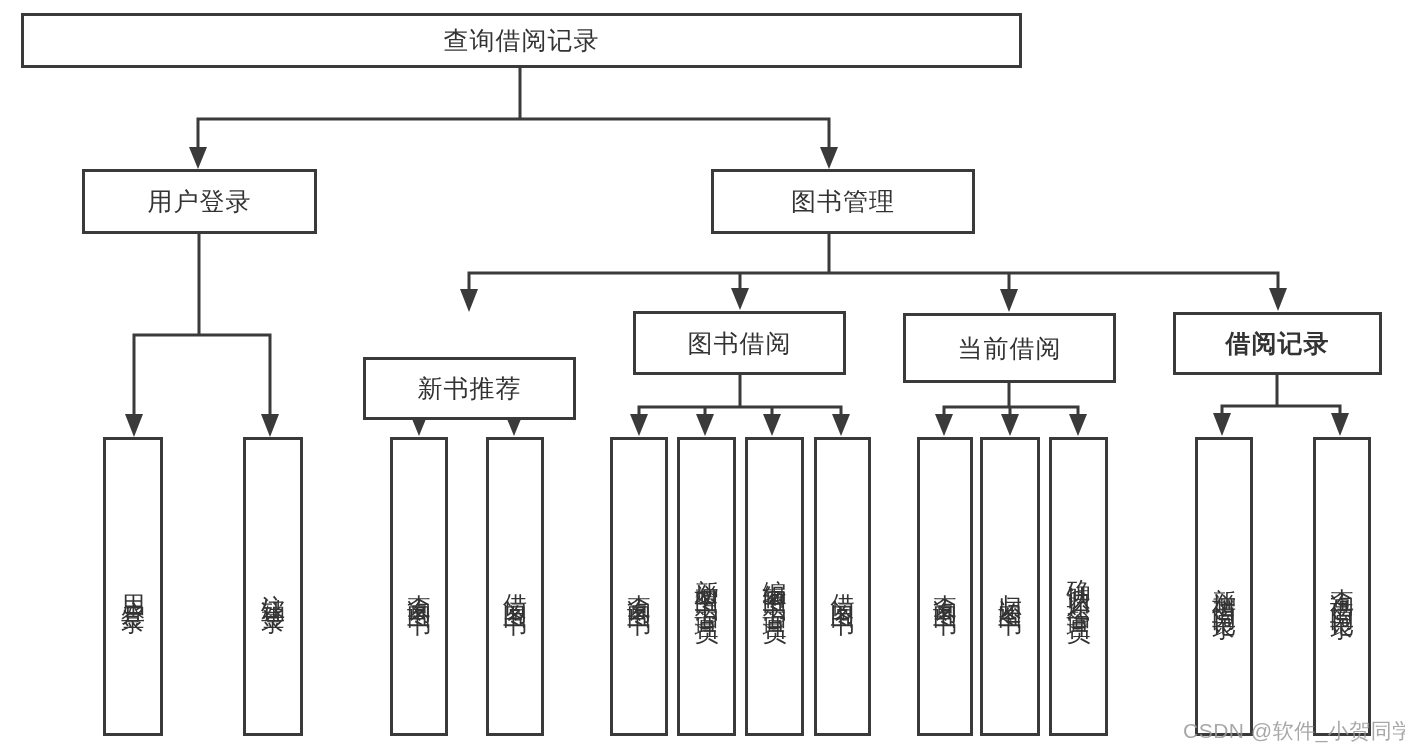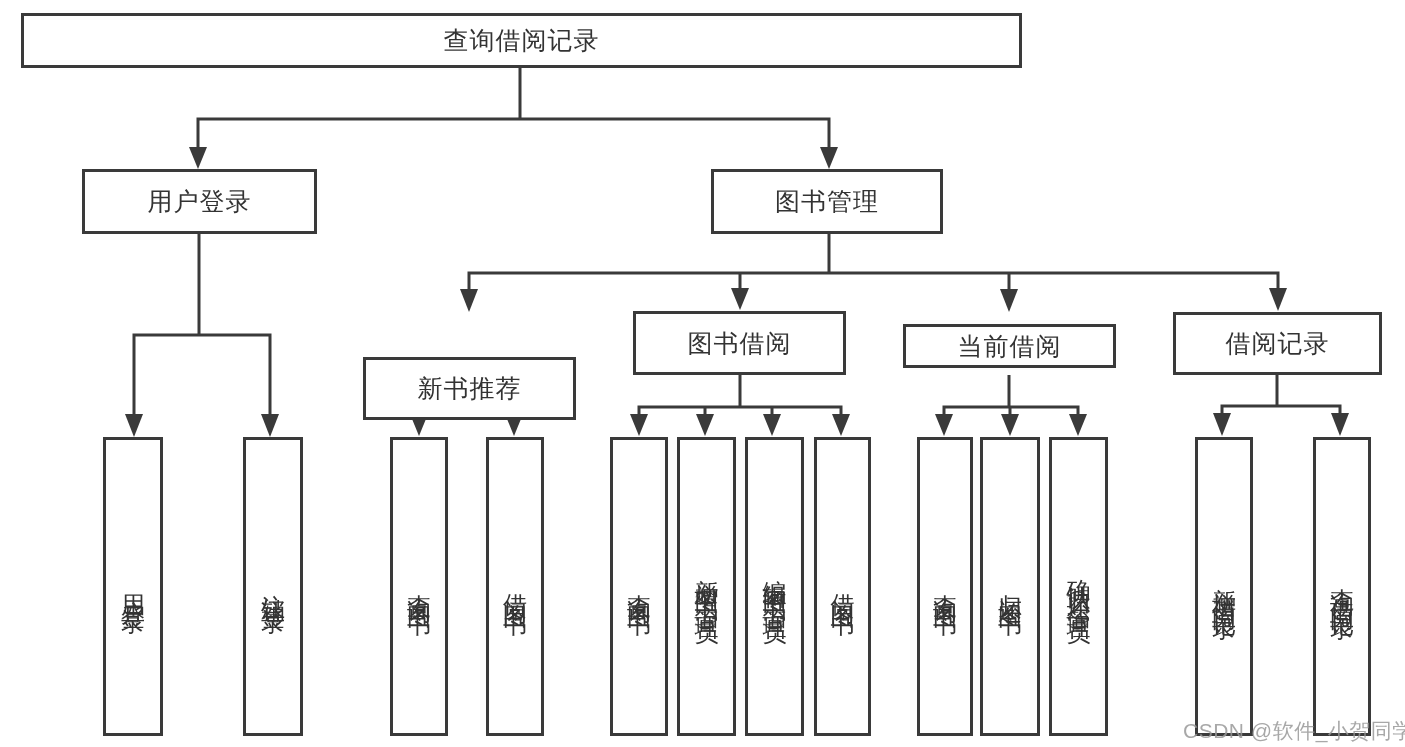--- a/index.html
+++ b/index.html
@@ -63,34 +63,34 @@
     </g>
   </svg>
 
   <div class="box hbox" style="left:21px; top:13px; width:1001px; height:55px;">
     <span class="lbl">查询借阅记录</span>
   </div>
 
   <div class="box hbox" style="left:82px; top:169px; width:235px; height:65px;">
     <span class="lbl">用户登录</span>
   </div>
-  <div class="box hbox" style="left:711px; top:169px; width:232px; height:65px;">
+  <div class="box hbox" style="left:711px; top:169px; width:264px; height:65px;">
     <span class="lbl">图书管理</span>
   </div>
 
   <div class="box hbox" style="left:363px; top:313px; width:213px; height:63px;margin-top:44px;">
     <span class="lbl">新书推荐</span>
   </div>
   <div class="box hbox" style="left:633px; top:311px; width:213px; height:64px;align-items:center;">
     <span class="lbl">图书借阅</span>
   </div>
-  <div class="box hbox" style="left:903px; top:313px; width:213px; height:44px;margin-top:11px;">
+  <div class="box hbox" style="left:903px; top:313px; width:213px; height:70px;">
     <span class="lbl">当前借阅</span>
   </div>
-  <div class="box hbox" style="left:1173px; top:312px; width:209px; height:63px;">
+  <div class="box hbox" style="left:1173px; top:312px; width:209px; height:63px;font-weight:bold;">
     <span class="lbl">借阅记录</span>
   </div>
 
   <div class="box vbox" style="left:103px; top:437px; width:60px; height:299px;">
     <span class="lbl">用户登录</span>
   </div>
   <div class="box vbox" style="left:243px; top:437px; width:60px; height:299px;">
     <span class="lbl">注销登录</span>
   </div>
 

